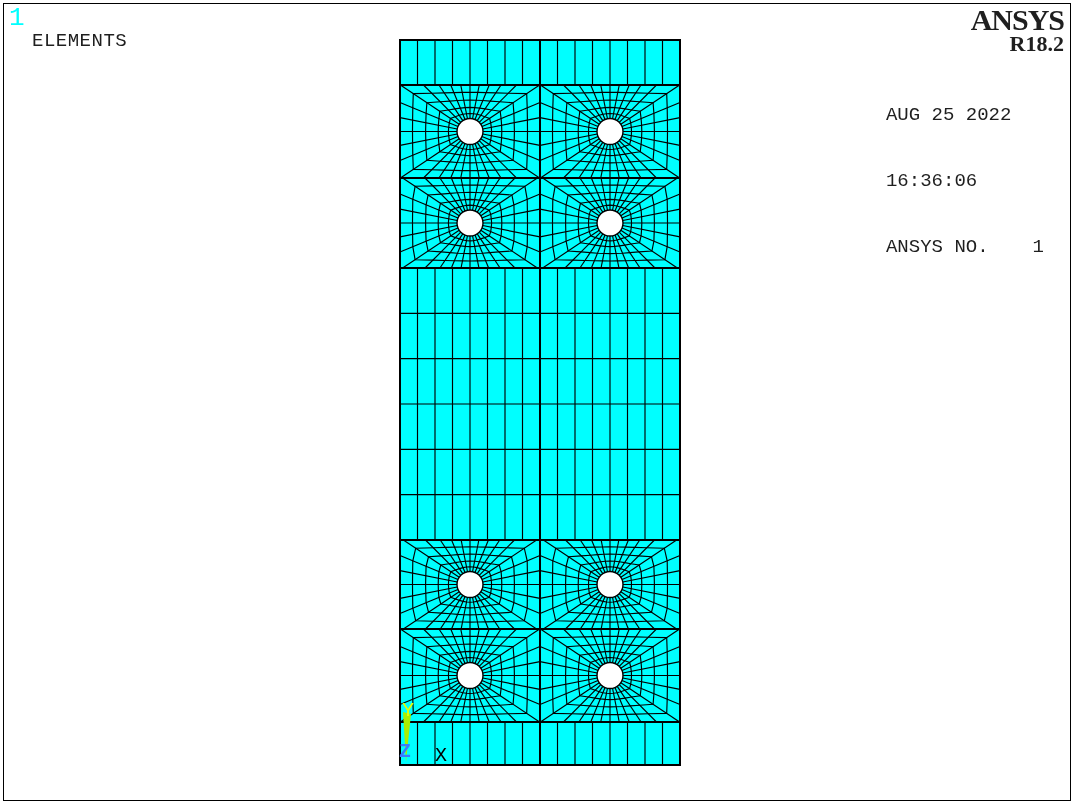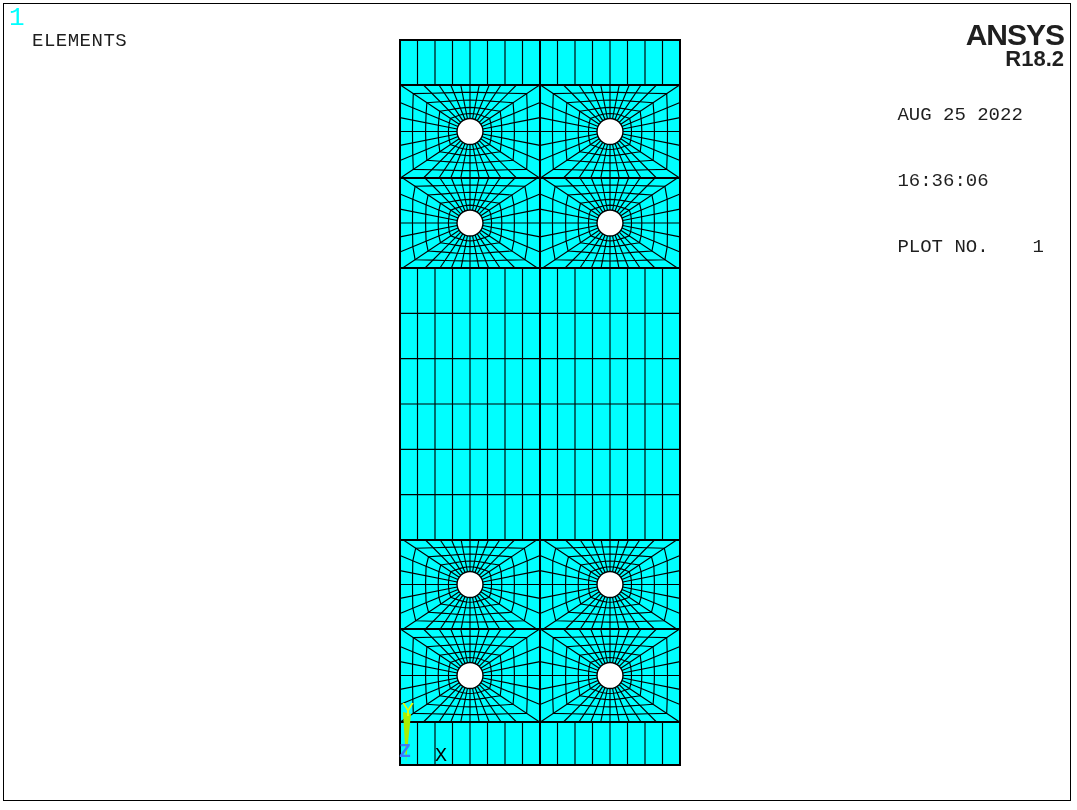--- a/index.html
+++ b/index.html
@@ -3,21 +3,21 @@
 <meta charset="utf-8">
 <style>
   html,body{margin:0;padding:0;background:#ffffff;}
   body{width:1077px;height:810px;position:relative;overflow:hidden;
        font-family:"Liberation Mono","DejaVu Sans Mono",monospace;color:#1f1f1f;}
   .abs{position:absolute;}
   #border-frame{left:3px;top:3px;width:1068px;height:798px;border:1px solid #000;box-sizing:border-box;}
   #mesh-svg{left:0;top:0;}
   .plot-id{left:9px;top:5px;font-size:26px;line-height:26px;}
   .plot-label{left:32px;top:30px;font-size:19px;letter-spacing:0.5px;}
-  .brand{right:13px;top:7px;text-align:right;font-family:Liberation Sans, sans-serif;margin-top:15px;}
+  .brand{right:13px;top:7px;text-align:right;font-family:Liberation Serif, serif;}
   .brand-logo{font-size:30px;font-weight:bold;letter-spacing:-1px;line-height:26px;}
   .brand-release{font-size:22px;font-weight:600;line-height:18px;margin-top:2px;}
   .info{right:33px;top:60px;text-align:left;font-size:19px;line-height:22px;white-space:pre;}
   .info-line{display:block;}
   .plot-no-value{padding-left:44px;}
   .triad-label{font-size:20px;line-height:20px;}
   .triad-y{left:402px;top:701px;}
   .triad-z{left:399px;top:742px;font-weight:bold;}
   .triad-x{left:435px;top:746px;}
 </style>
@@ -397,18 +397,18 @@
 <div class="abs plot-label">ELEMENTS</div>
 
 <div class="abs brand" style="color: rgb(31, 31, 31);">
   <div class="brand-logo">ANSYS</div>
   <div class="brand-release">R18.2</div>
 </div>
 
 <div class="abs info">
   <span class="info-line">AUG 25 2022</span>
   <span class="info-line">16:36:06</span>
-  <span class="info-line"><span>PLOT NO.</span><span class="plot-no-value">1</span></span>
+  <span class="info-line"><span>ANSYS NO.</span><span class="plot-no-value">1</span></span>
 </div>
 
 <div class="abs triad-label triad-y" style="color: rgb(230, 255, 0);">Y</div>
 <div class="abs triad-label triad-z" style="color: rgb(58, 123, 255);">Z</div>
 <div class="abs triad-label triad-x" style="color: rgb(0, 0, 0);">X</div>
 
 </body></html>

